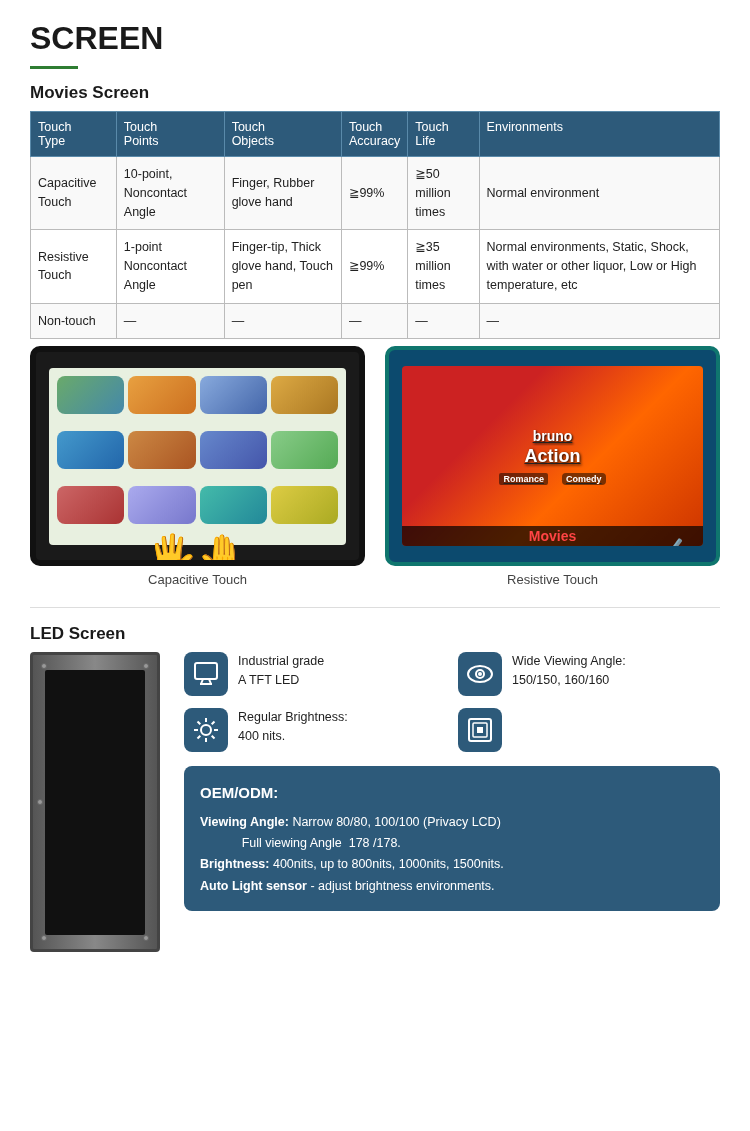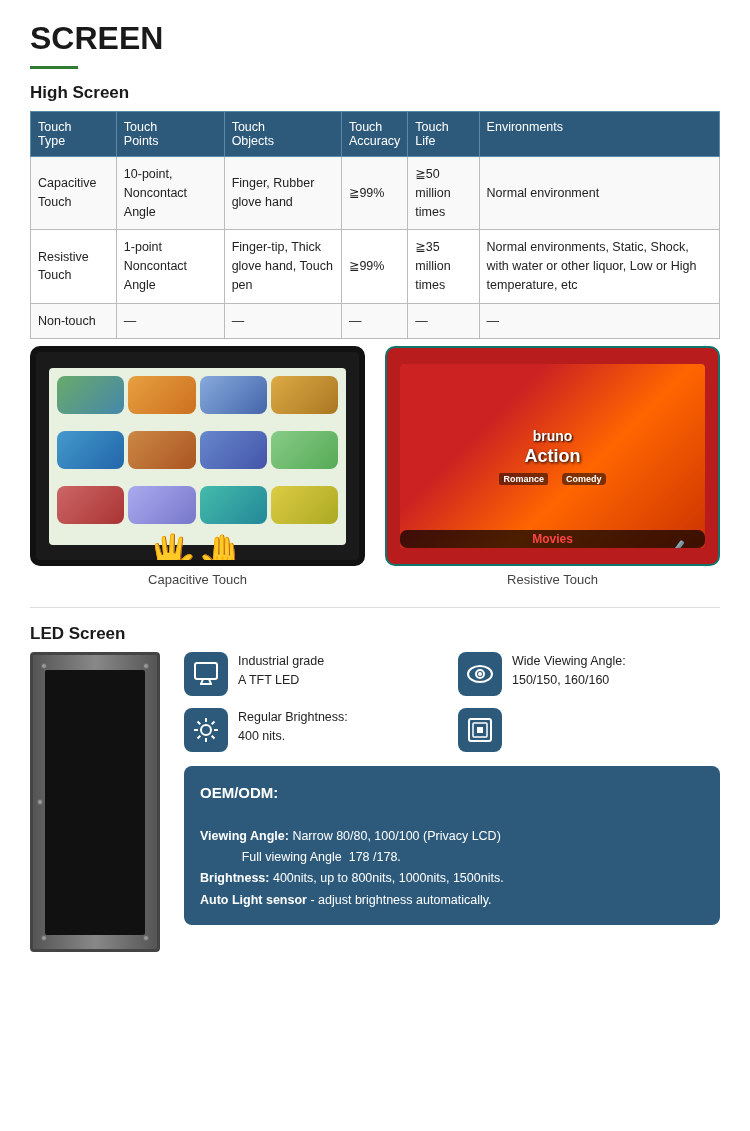--- a/index.html
+++ b/index.html
@@ -86,22 +86,23 @@
       display: flex;
       align-items: center;
       justify-content: center;
       margin-bottom: 6px;
     }
     .touch-image-box.capacitive {
       background: #1a1a1a;
       border: 6px solid #111;
     }
     .touch-image-box.resistive {
-      background: #b91c1c;
-      border: 2px solid #0f766e;
+      background: #0c4a6e;
+      border: 4px solid #0f766e;
+      text-decoration: underline;
     }
     .image-caption {
       font-size: 13px;
       color: #444;
       margin-top: 4px;
     }
 
     
     .cap-screen {
       width: 92%;
@@ -162,24 +163,23 @@
       flex-direction: column;
       gap: 2px;
     }
     .res-movies-bar {
       position: absolute;
       bottom: 0;
       left: 0;
       right: 0;
       background: rgba(0,0,0,0.7);
       color: #ff4444;
-      font-size: 12px;
+      font-size: 14px;
       padding: 2px 20px;
       font-weight: bold;
-      border-radius: 7px;
     }
     .stylus-hand {
       position: absolute;
       bottom: -28px;
       right: 10px;
       font-size: 32px;
     }
 
     
     .divider {
@@ -264,33 +264,33 @@
       background: #2d5a7a;
       border-radius: 8px;
       padding: 14px 16px;
       color: #fff;
       font-size: 12.5px;
       line-height: 1.7;
     }
     .oem-box .oem-title {
       font-weight: bold;
       font-size: 15px;
-      margin-bottom: 20px;
+      margin-bottom: 6px;
     }
     .oem-box .oem-label {
       font-weight: bold;
     }
   </style>
 </head>
 <body>
 
 <h1 class="page-title">SCREEN</h1>
 <div class="title-underline"></div>
 
-<div class="section-title">High Screen</div>
+<div class="section-title">Movies Screen</div>
 
 <table class="touch-table">
   <thead>
     <tr>
       <th>Touch<br>Type</th>
       <th>Touch<br>Points</th>
       <th>Touch<br>Objects</th>
       <th>Touch<br>Accuracy</th>
       <th>Touch<br>Life</th>
       <th>Environments</th>
@@ -440,17 +440,17 @@
         <span class="oem-label">Viewing Angle:</span>
         Narrow 80/80, 100/100 (Privacy LCD)<br>
         &nbsp;&nbsp;&nbsp;&nbsp;&nbsp;&nbsp;&nbsp;&nbsp;&nbsp;&nbsp;&nbsp;&nbsp;Full viewing Angle&nbsp; 178 /178.
       </div>
       <div>
         <span class="oem-label">Brightness:</span>
         400nits, up to 800nits, 1000nits, 1500nits.
       </div>
       <div>
         <span class="oem-label">Auto Light sensor</span>
-        <span>- adjust brightness automatically.</span>
+        <span>- adjust brightness environments.</span>
       </div>
     </div>
   </div>
 </div>
 
 </body></html>

